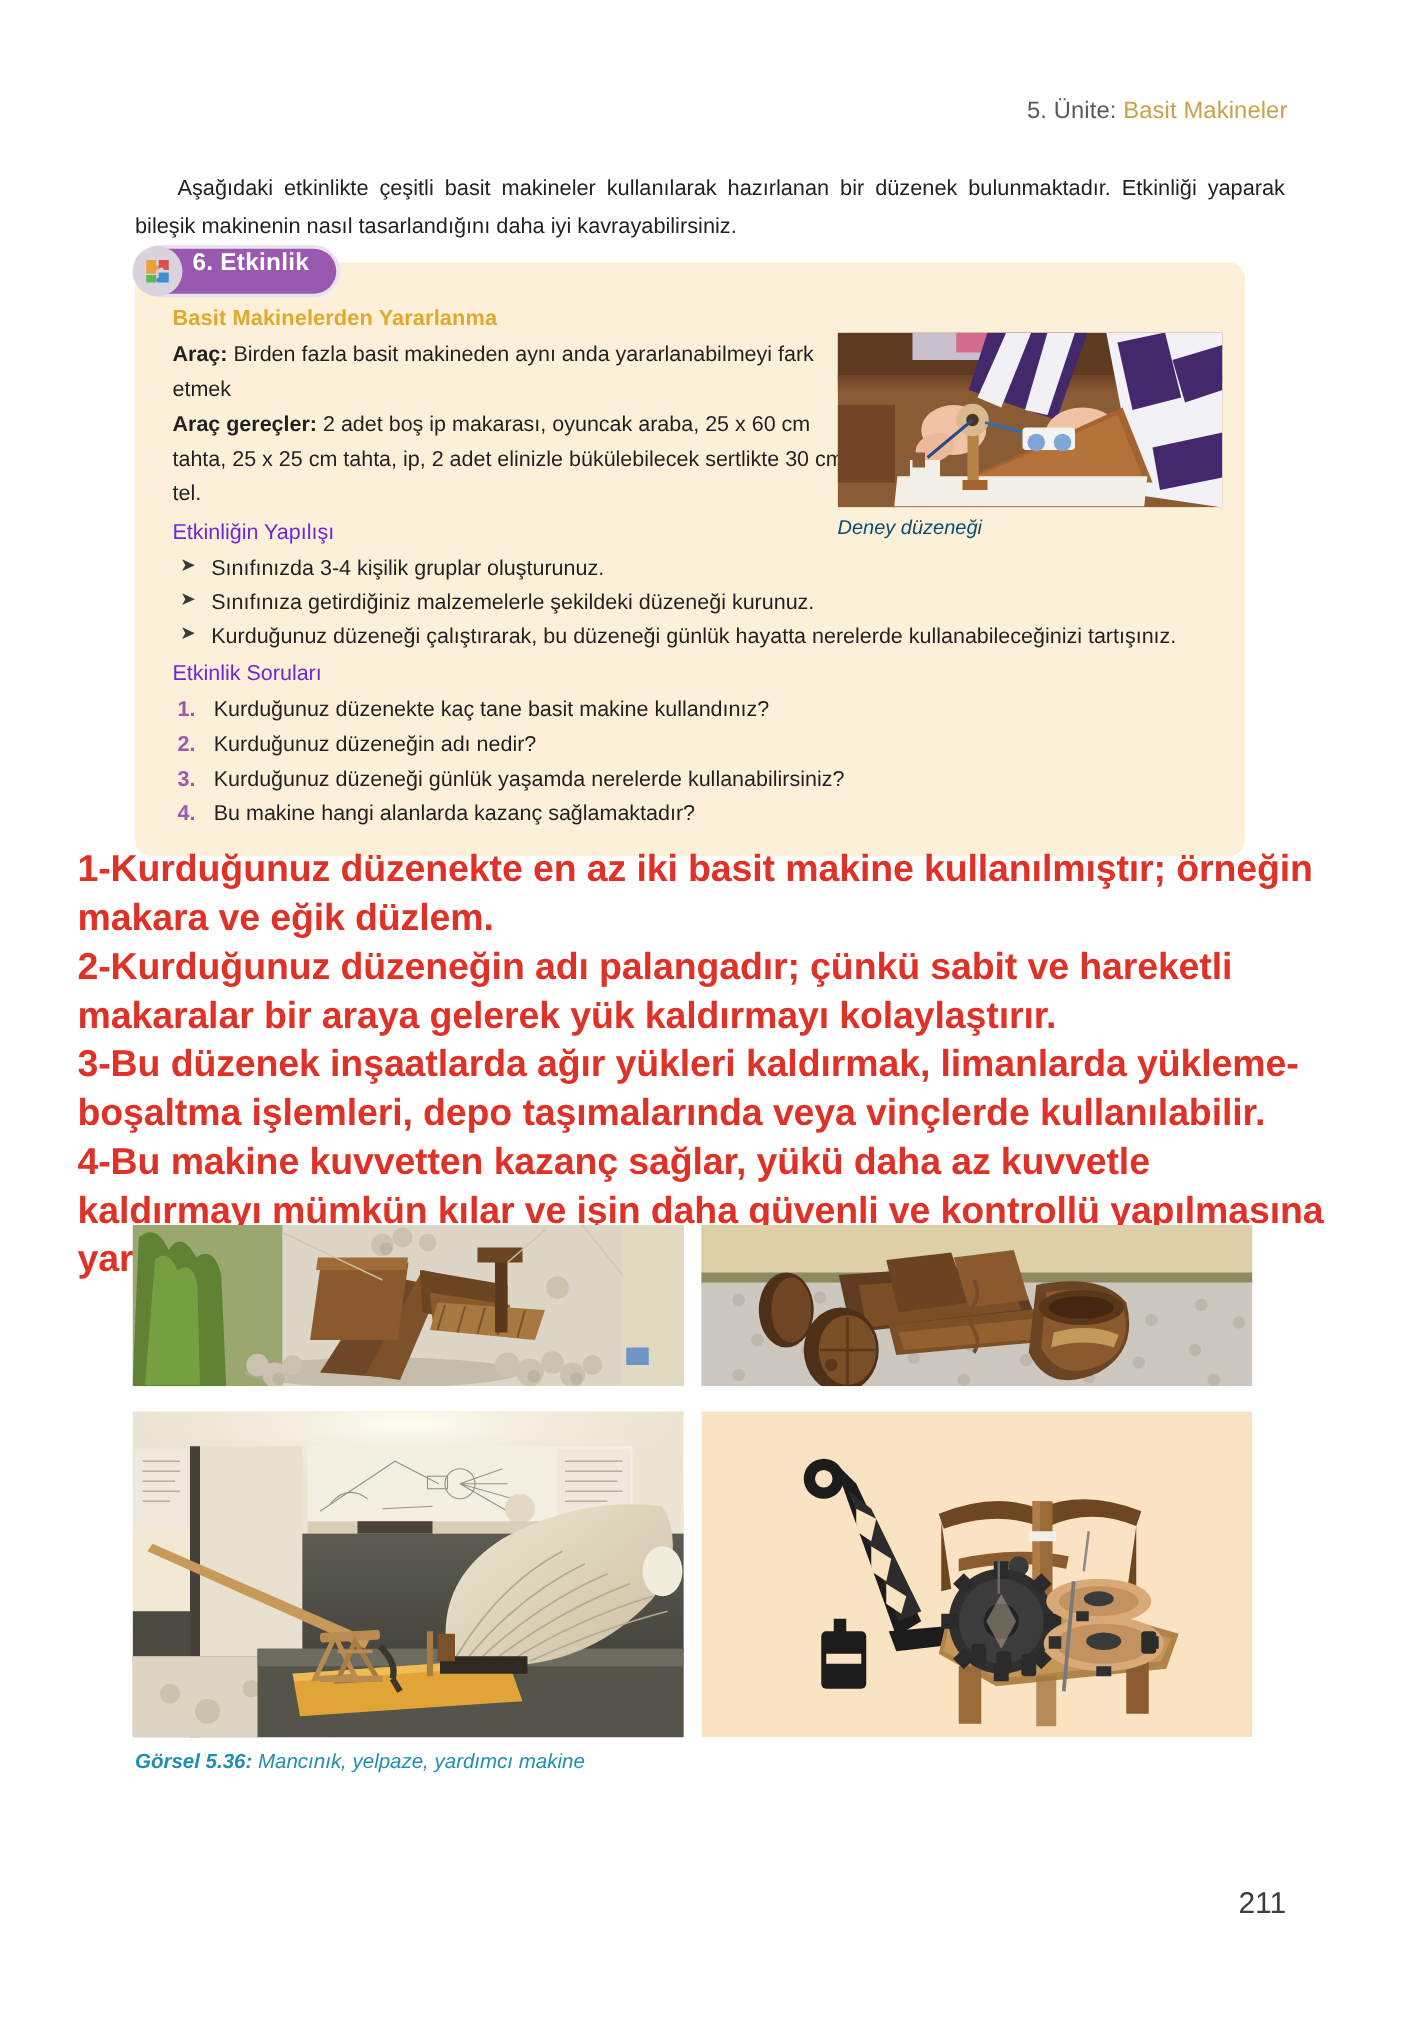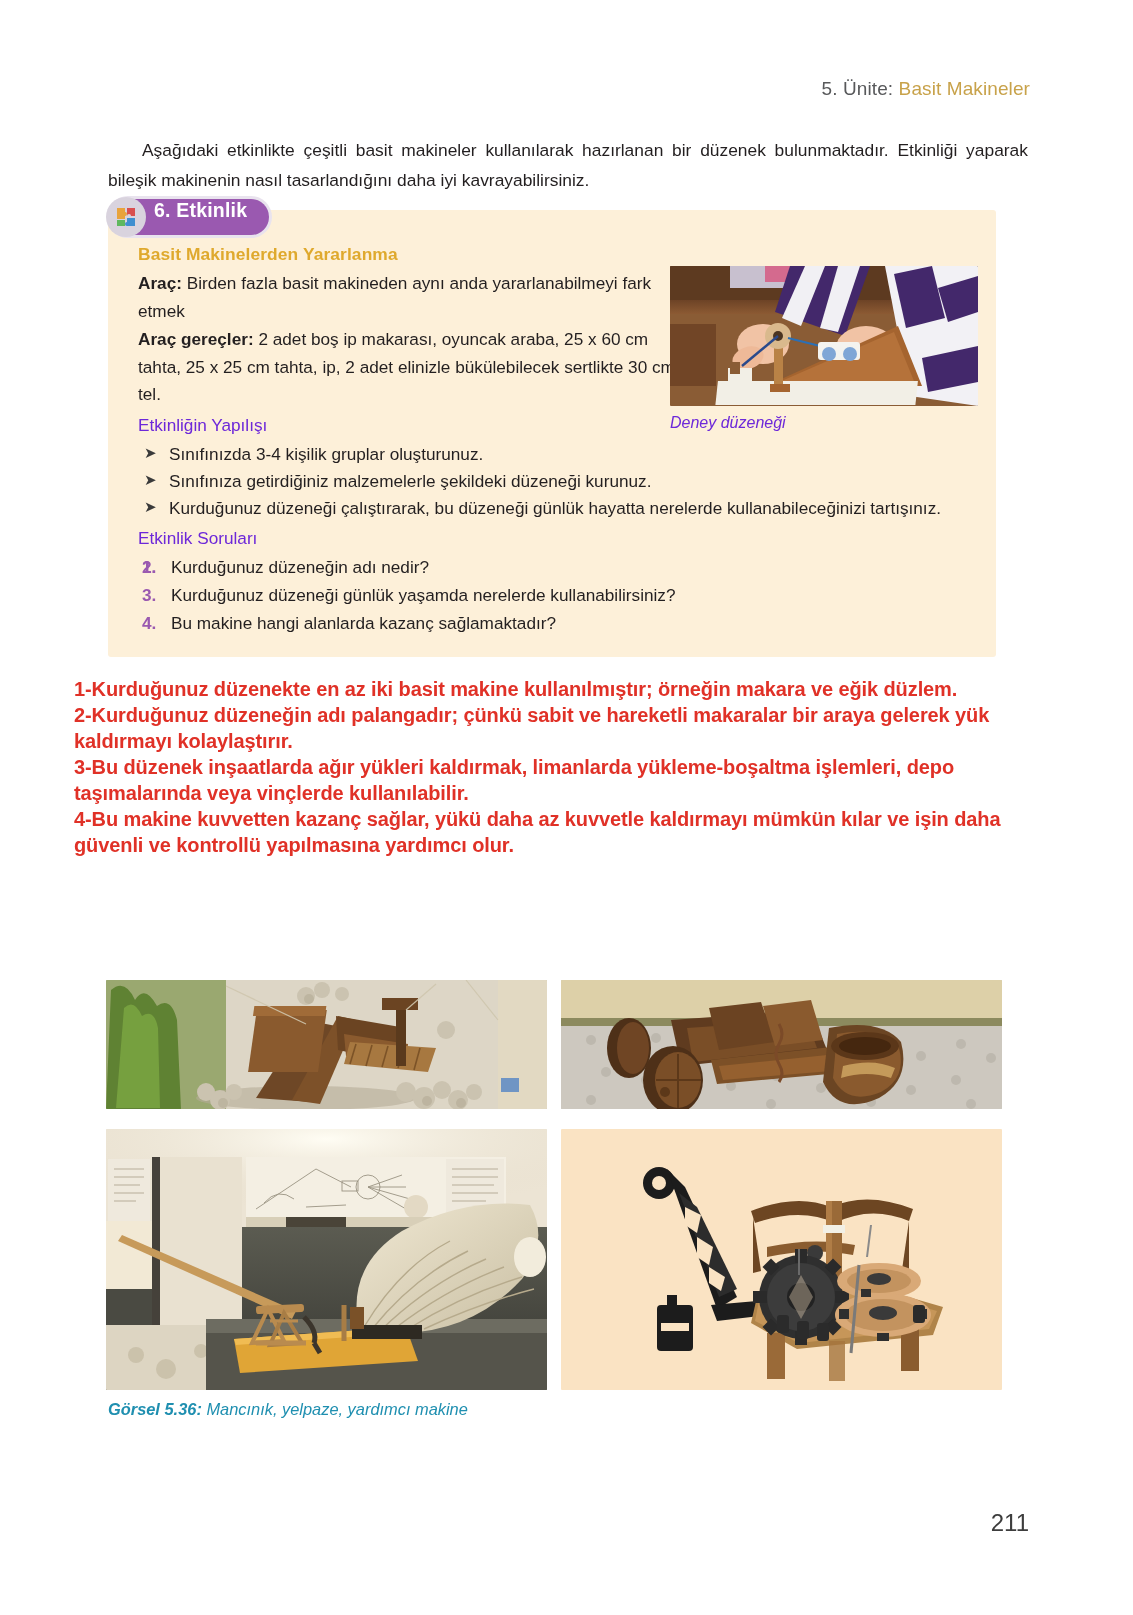--- a/index.html
+++ b/index.html
@@ -49,21 +49,21 @@
     text-indent: 34px;
   }
 
   
   .activity-box {
     position: absolute;
     top: 210px;
     left: 108px;
     width: 888px;
     background: #fdf0d9;
-    border-radius: 3px;
+    border-radius: 13px;
     padding: 34px 18px 20px 30px;
   }
 
   .badge {
     position: absolute;
     top: 199px;
     left: 110px;
     height: 36px;
     display: flex;
     background: #9a59b0;
@@ -162,41 +162,40 @@
   }
   .act-photo {
     width: 308px;
     height: 140px;
     display: block;
     border-radius: 1px;
     overflow: hidden;
     position: relative;
   }
   .act-caption {
-    color: #6d28d9;
+    color: #0c4a6e;
     font-style: italic;
     font-size: 16px;
     margin-top: 8px;
     padding-left: 0px;
   }
 
   
   .answers {
     position: absolute;
     top: 676px;
     left: 62px;
     width: 1010px;
   }
   .answers p {
     color: #e03127;
     font-weight: bold;
-    font-size: 20px;
+    font-size: 30px;
     line-height: 1.30;
     letter-spacing: -0.1px;
-    margin-left: 12px;
   }
 
   
   .grid {
     position: absolute;
     top: 980px;
     left: 106px;
     width: 920px;
   }
   .grid-row { display: flex; gap: 14px; }
@@ -260,21 +259,21 @@
 
       <ul class="steps">
         <li><span class="arrow">➤</span><span>Sınıfınızda 3-4 kişilik gruplar oluşturunuz.</span></li>
         <li><span class="arrow">➤</span><span>Sınıfınıza getirdiğiniz malzemelerle şekildeki düzeneği kurunuz.</span></li>
         <li><span class="arrow">➤</span><span>Kurduğunuz düzeneği çalıştırarak, bu düzeneği günlük hayatta nerelerde kullanabileceğinizi tartışınız.</span></li>
       </ul>
 
       <div class="sub-head">Etkinlik Soruları</div>
 
       <ol class="questions">
-        <li><span class="qnum">1.</span></li>
+        <li><span class="qnum">1.</span><span>Kurduğunuz düzenekte kaç tane basit makine kullandınız?</span></li>
         <li><span class="qnum">2.</span><span>Kurduğunuz düzeneğin adı nedir?</span></li>
         <li><span class="qnum">3.</span><span>Kurduğunuz düzeneği günlük yaşamda nerelerde kullanabilirsiniz?</span></li>
         <li><span class="qnum">4.</span><span>Bu makine hangi alanlarda kazanç sağlamaktadır?</span></li>
       </ol>
 
       <div class="act-photo-wrap">
         <div class="act-photo">
           <svg class="art" viewBox="0 0 308 140" preserveAspectRatio="none" aria-hidden="true">
             <defs>
               <linearGradient id="deskg" x1="0" y1="0" x2="0" y2="1">

